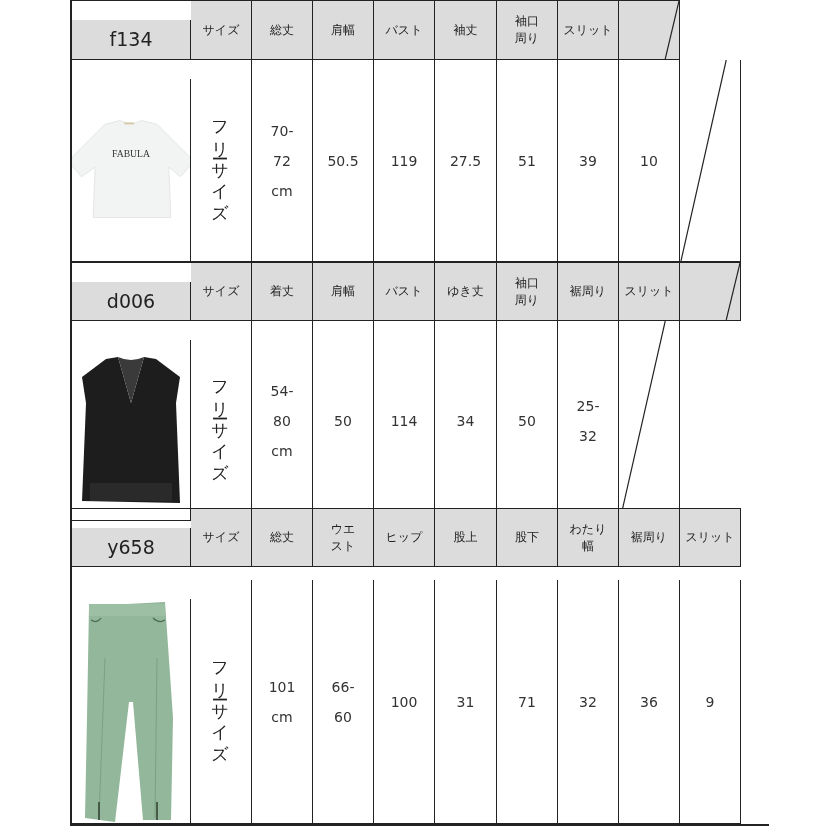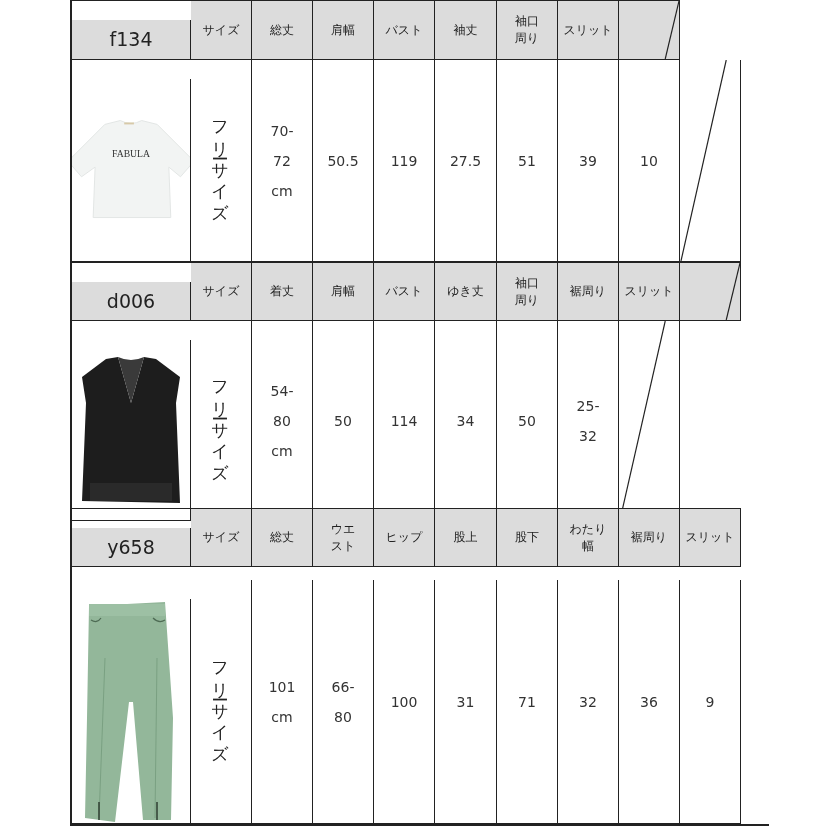--- a/index.html
+++ b/index.html
@@ -144,21 +144,21 @@
           <line x1="76" y1="204" x2="76" y2="222" stroke="#2e3e31" stroke-width="1.5"></line>
         </svg>
       </div>
     </div>
     <div class="cell cN">
         <span class="vert">フリーサイズ</span>
       </div>
     <div class="cell cN" style="white-space:pre-line;line-height:30px">101
 cm</div>
     <div class="cell cN" style="white-space:pre-line;line-height:30px">66-
-80</div>
+60</div>
     <div class="cell cN">100</div>
     <div class="cell cN2">31</div>
     <div class="cell cN">71</div>
     <div class="cell cN">32</div>
     <div class="cell cN">36</div>
     <div class="cell cN">9</div>
   </div>
 </div>
 
 </body></html>

